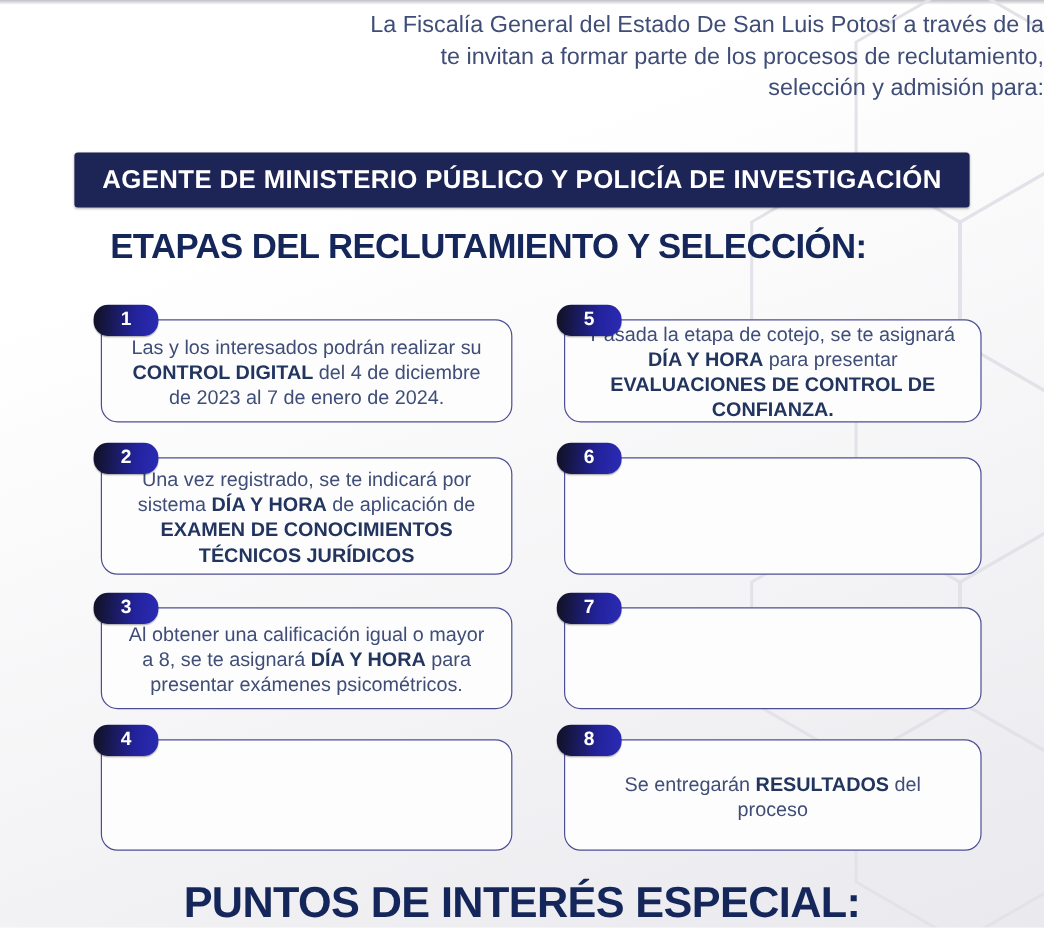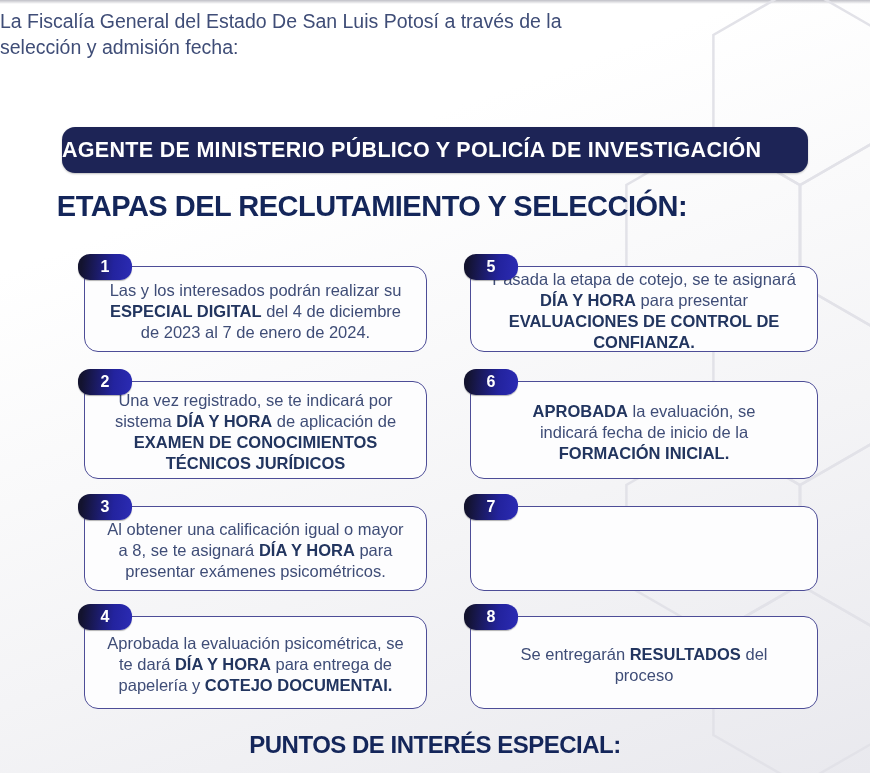--- a/index.html
+++ b/index.html
@@ -11,46 +11,46 @@
     background:linear-gradient(160deg,#ffffff 25%,#f4f4f6 65%,#e9e9ee 100%);
   }
   .top-edge{
     position:absolute;top:0;left:0;right:0;height:4px;
     background:linear-gradient(180deg,#bfbfc6,rgba(255,255,255,0));
   }
   .hex-pattern{position:absolute;top:0;right:0;width:450px;height:773px;pointer-events:none;}
 
   .header-text{
     position:absolute;top:8px;left:0;width:870px;
-    text-align:left;
+    text-align:right;
     color:var(--body-text,#3f4d77);
     font-size:19.5px;line-height:26px;font-weight:500;
   }
   .banner{
     position:absolute;top:127px;left:62px;width:746px;height:46px;
     background:var(--navy,#1d2456);
-    border-radius:13px;
-    display:flex;align-items:center;justify-content:flex-start;
+    border-radius:3px;
+    display:flex;align-items:center;justify-content:center;
     box-shadow:0 1px 2px rgba(0,0,0,.25);
   }
   .banner span{
     color:#ffffff;font-size:21.5px;font-weight:700;letter-spacing:.3px;
     white-space:nowrap;
   }
   .section-title{
     position:absolute;top:190px;left:0;width:744px;
     text-align:center;
     color:var(--heading,#14265a);
-    font-size:29px;font-weight:800;letter-spacing:-.5px;
+    font-size:29px;font-weight:800;letter-spacing:-.5px;padding-left:35px;
   }
   .footer-title{
     position:absolute;top:731px;left:0;width:870px;
     text-align:center;
     color:var(--heading,#14265a);
-    font-size:24px;font-weight:800;letter-spacing:-.5px;
+    font-size:36px;font-weight:800;letter-spacing:-.5px;
   }
 
   .step{
     position:absolute;
     background:#fdfdfe;
     border:1.6px solid var(--box-border,#4d4d97);
     border-radius:14px;
     display:flex;align-items:center;justify-content:center;
     box-sizing:border-box;
   }
@@ -94,69 +94,68 @@
     <use href="#hex" x="713" y="235"></use>
     <use href="#hex" x="887" y="235"></use>
     <use href="#hex" x="800" y="385"></use>
     <use href="#hex" x="713" y="535"></use>
     <use href="#hex" x="887" y="535"></use>
     <use href="#hex" x="800" y="685"></use>
   </svg>
 
   <div class="header-text">
     <div>La Fiscalía General del Estado De San Luis Potosí a través de la</div>
-    <div>selección y admisión fecha:</div>
+    <div>te invitan a formar parte de los procesos de reclutamiento,</div>
+    <div>selección y admisión para:</div>
   </div>
 
   <div class="banner">
     <span>AGENTE DE MINISTERIO PÚBLICO Y POLICÍA DE INVESTIGACIÓN</span>
   </div>
 
   <div class="section-title">ETAPAS DEL RECLUTAMIENTO Y SELECCIÓN:</div>
 
   <div class="step col-l r1">
     <div class="badge">
       <span>1</span>
     </div>
-    <p class="step-text"><span>Las y los interesados podrán realizar su </span><span class="b">ESPECIAL DIGITAL</span><span> del 4 de diciembre de 2023 al 7 de enero de 2024.</span></p>
+    <p class="step-text"><span>Las y los interesados podrán realizar su </span><span class="b">CONTROL DIGITAL</span><span> del 4 de diciembre de 2023 al 7 de enero de 2024.</span></p>
   </div>
 
   <div class="step col-l r2">
     <div class="badge">
       <span>2</span>
     </div>
     <p class="step-text"><span>Una vez registrado, se te indicará por sistema </span><span class="b">DÍA Y HORA</span><span> de aplicación de </span><span class="b">EXAMEN DE CONOCIMIENTOS TÉCNICOS JURÍDICOS</span></p>
   </div>
 
   <div class="step col-l r3">
     <div class="badge">
       <span>3</span>
     </div>
     <p class="step-text"><span>Al obtener una calificación igual o mayor a 8, se te asignará </span><span class="b">DÍA Y HORA</span><span> para presentar exámenes psicométricos.</span></p>
   </div>
 
   <div class="step col-l r4">
     <div class="badge">
       <span>4</span>
     </div>
-    <p class="step-text"><span>Aprobada la evaluación psicométrica, se te dará </span><span class="b">DÍA Y HORA</span><span> para entrega de papelería y </span><span class="b">COTEJO DOCUMENTAI.</span></p>
   </div>
 
   <div class="step col-r r1">
     <div class="badge">
       <span>5</span>
     </div>
     <p class="step-text"><span>Pasada la etapa de cotejo, se te asignará </span><span class="b">DÍA Y HORA</span><span> para presentar </span><span class="b">EVALUACIONES DE CONTROL DE CONFIANZA.</span></p>
   </div>
 
   <div class="step col-r r2">
     <div class="badge">
       <span>6</span>
     </div>
-    <p class="step-text narrow"><span class="b">APROBADA</span><span> la evaluación, se indicará fecha de inicio de la </span><span class="b">FORMACIÓN INICIAL.</span></p>
   </div>
 
   <div class="step col-r r3">
     <div class="badge">
       <span>7</span>
     </div>
   </div>
 
   <div class="step col-r r4">
     <div class="badge">

